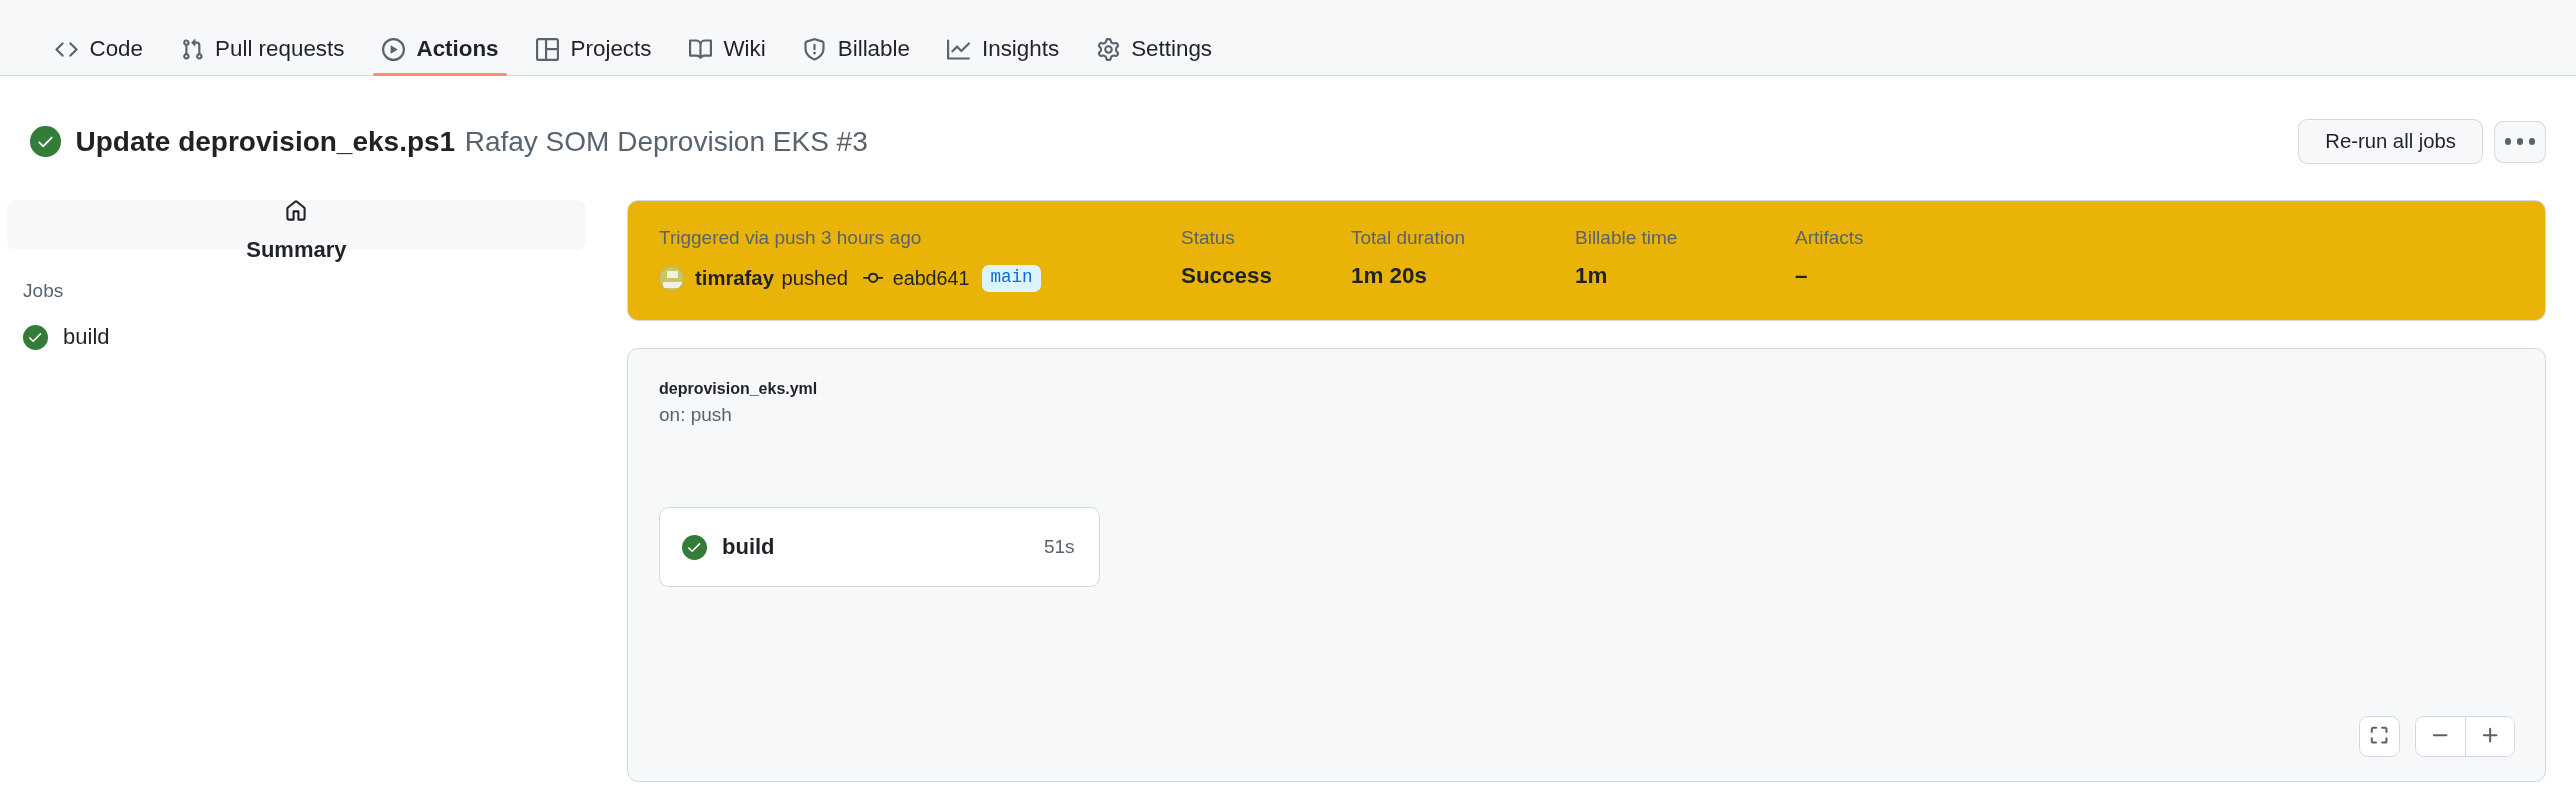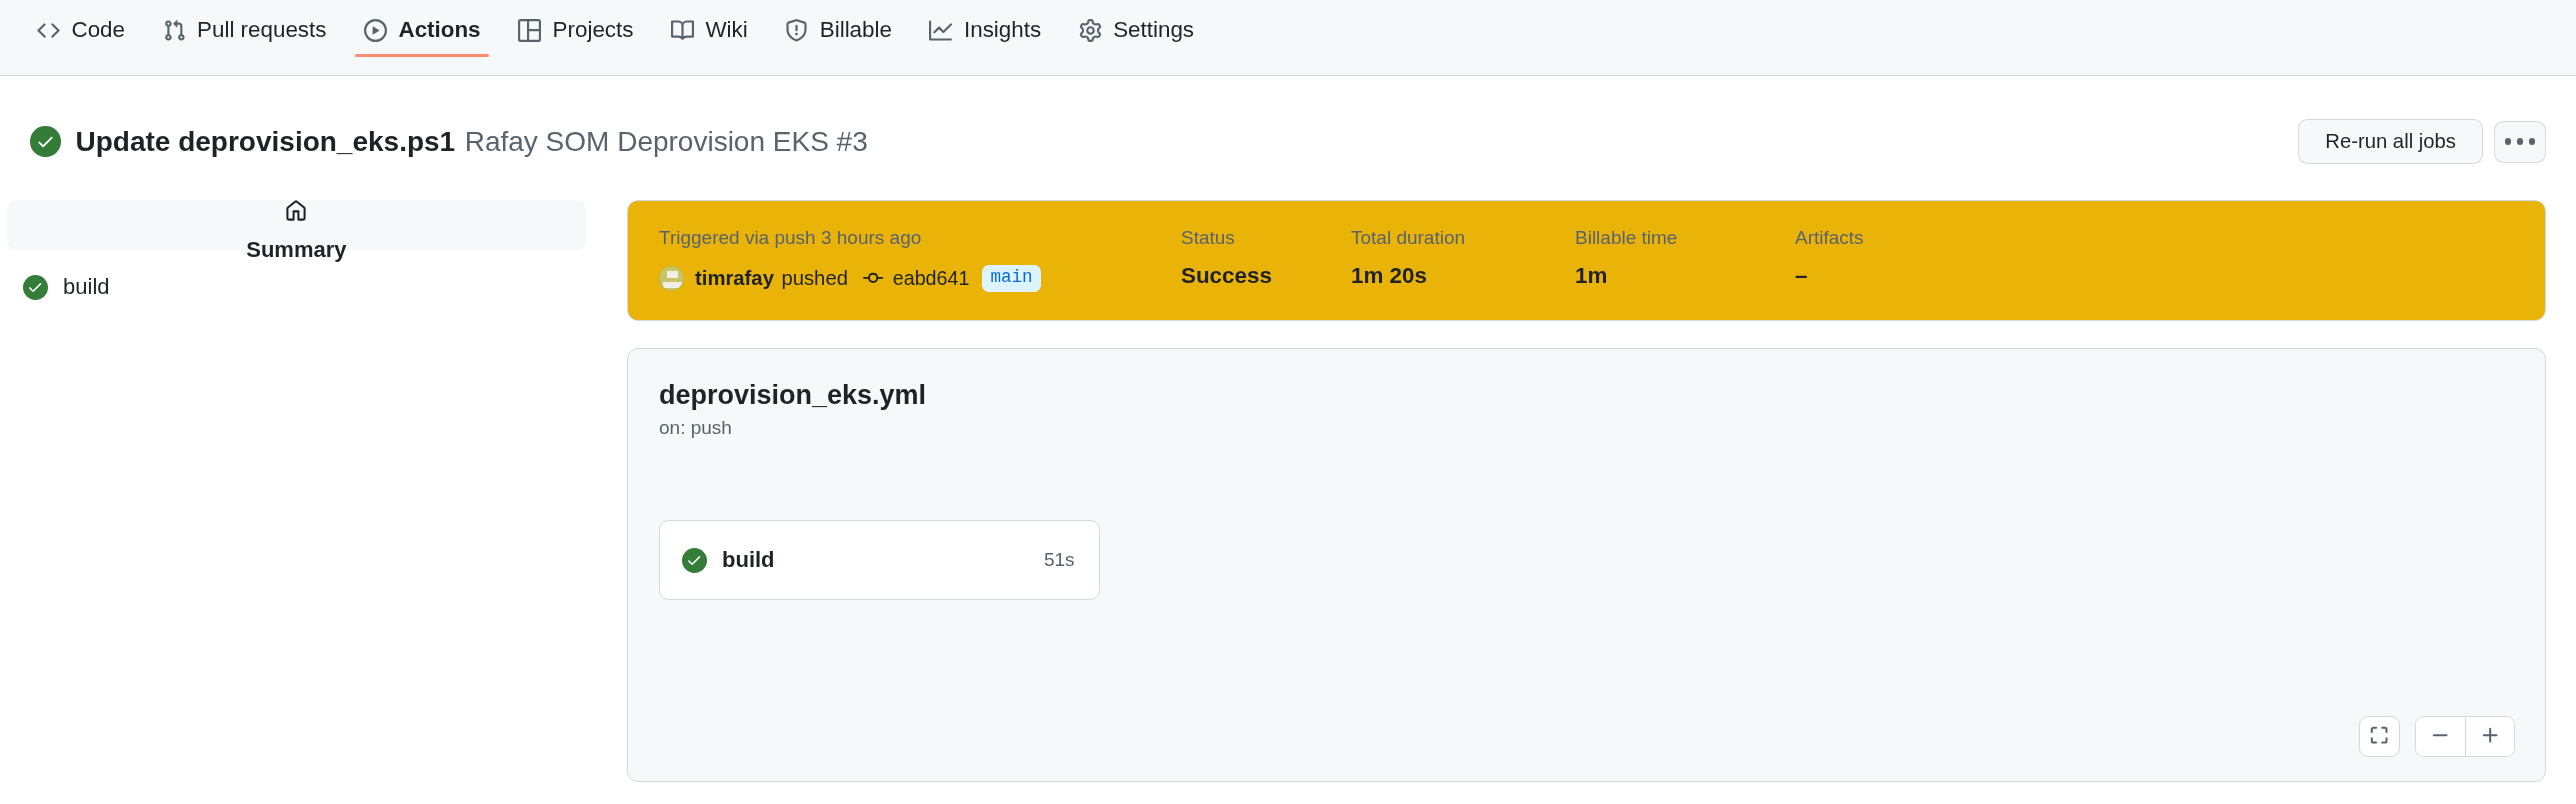--- a/index.html
+++ b/index.html
@@ -14,22 +14,22 @@
     overflow: hidden;
     position: relative;
   }
 
   
   .repo-nav {
     height: 76px;
     background: #f6f8fa;
     border-bottom: 1.4px solid #d1d9e0;
     display: flex;
-    align-items: center;
-    padding: 0 0 0 24px;
+    align-items: flex-end;
+    padding: 0 0 0 42px;
     position: relative;
   }
   .nav-list { display: flex; align-items: flex-end; gap: 0; }
   .nav-item {
     display: flex; align-items: center; gap: 11.5px;
     padding: 0 13px 14.2px 13px;
     margin-right: 11.5px;
     font-size: 22.4px;
     color: #1f2328;
     cursor: pointer;
@@ -235,21 +235,21 @@
   .graph-card {
     margin-top: 27px;
     background: #f6f8fa;
     border: 0.7px solid #d1d9e0;
     border-radius: 11px;
     height: 434px;
     position: relative;
     padding: 30px 31px;
   }
   .wf-name {
-    font-size: 27px;
+    font-size: 16px;
     font-weight: bold;
     color: #1f2328;
     line-height: 1.2;
   }
   .wf-on {
     font-size: 19px;
     color: #59636e;
     margin-top: 6.8px;
     line-height: 1;
   }
@@ -421,20 +421,21 @@
   <div class="sidebar">
     <div class="side-item selected">
       <span class="nav-icon">
         <svg width="22" height="22" viewBox="0 0 16 16" fill="#1f2328">
             <path d="M6.906.664a1.749 1.749 0 0 1 2.187 0l5.25 4.2c.415.332.657.835.657 1.367v7.019A1.75 1.75 0 0 1 13.25 15h-3.5a.75.75 0 0 1-.75-.75V9H7v5.25a.75.75 0 0 1-.75.75h-3.5A1.75 1.75 0 0 1 1 13.25V6.23c0-.531.242-1.034.657-1.366l5.25-4.2Zm1.25 1.171a.25.25 0 0 0-.312 0l-5.25 4.2a.25.25 0 0 0-.094.196v7.019c0 .138.112.25.25.25H5.5V8.25a.75.75 0 0 1 .75-.75h3.5a.75.75 0 0 1 .75.75v5.25h2.75a.25.25 0 0 0 .25-.25V6.23a.25.25 0 0 0-.094-.195Z"></path>
           </svg>
       </span>
       <span>Summary</span>
     </div>
 
+    <div class="side-section-title">Jobs</div>
 
     <div class="job-item">
       <span class="check-dot">
         <svg width="16.3" height="16.3" viewBox="0 0 16 16" fill="#ffffff">
             <path d="M13.78 4.22a.75.75 0 0 1 0 1.06l-7.25 7.25a.75.75 0 0 1-1.06 0L2.22 9.28a.751.751 0 0 1 .018-1.042.751.751 0 0 1 1.042-.018L6 10.94l6.72-6.72a.75.75 0 0 1 1.06 0Z"></path>
           </svg>
       </span>
       <span>build</span>
     </div>
   </div>

